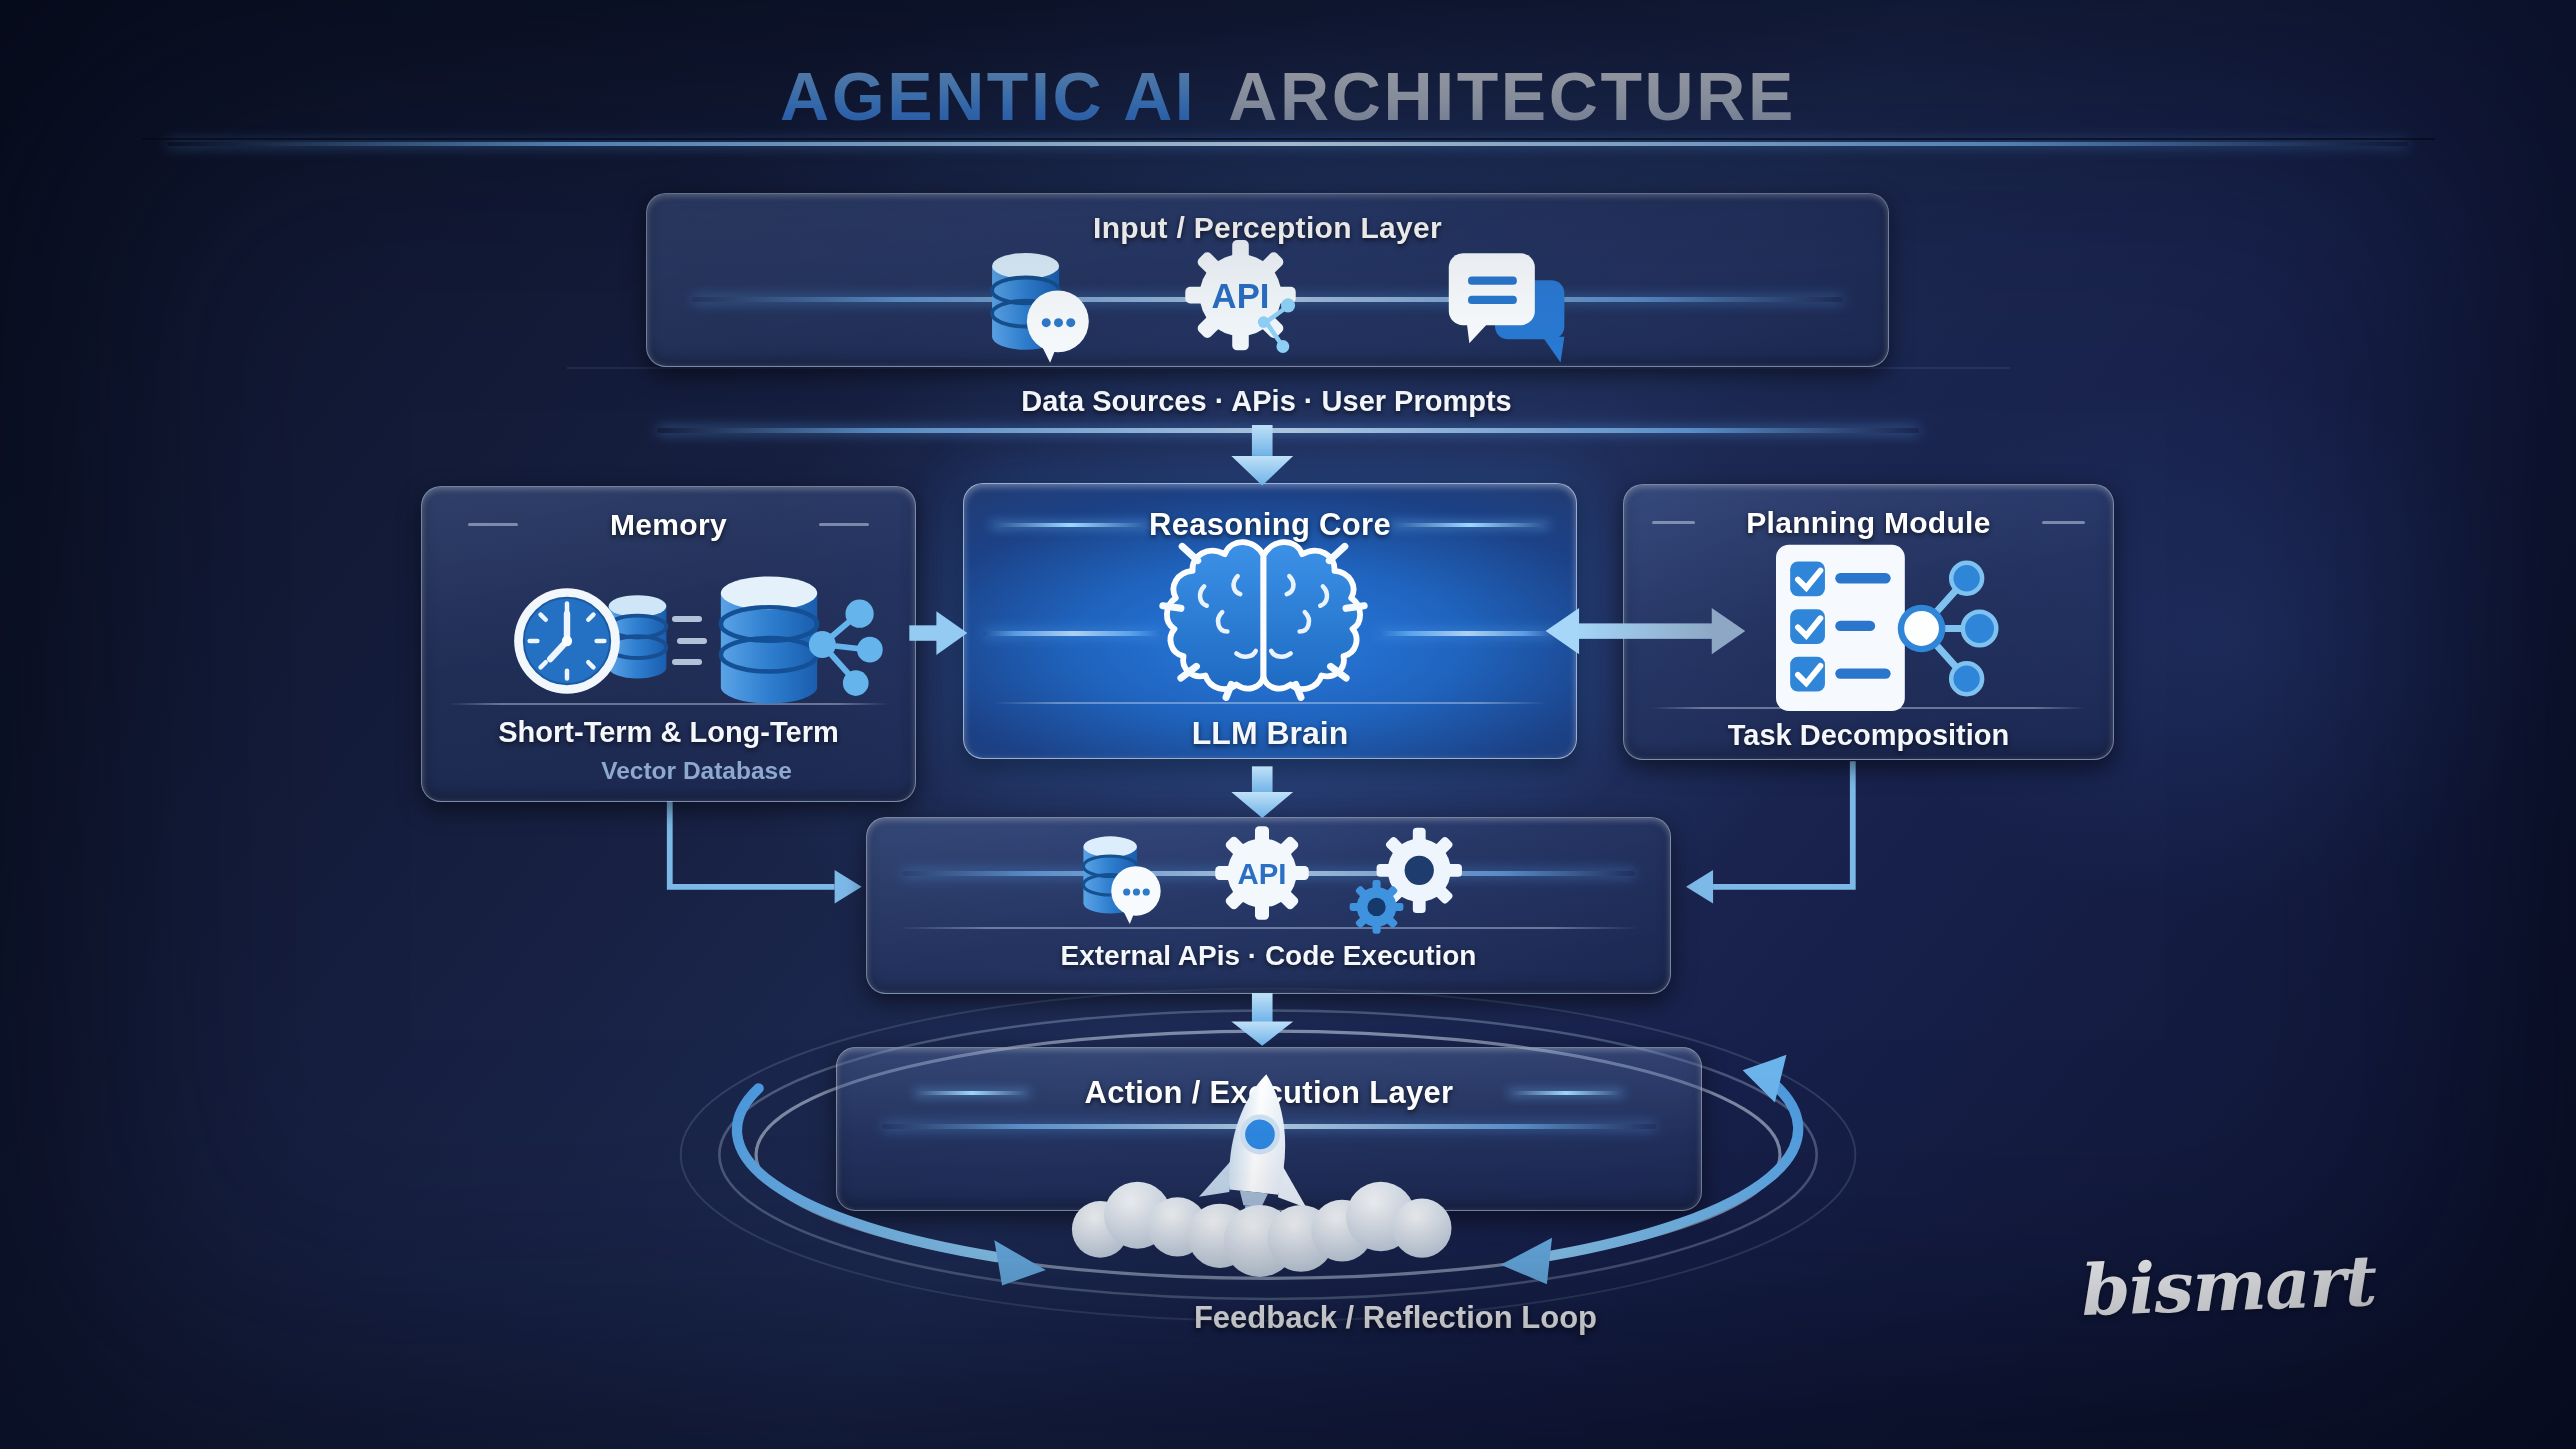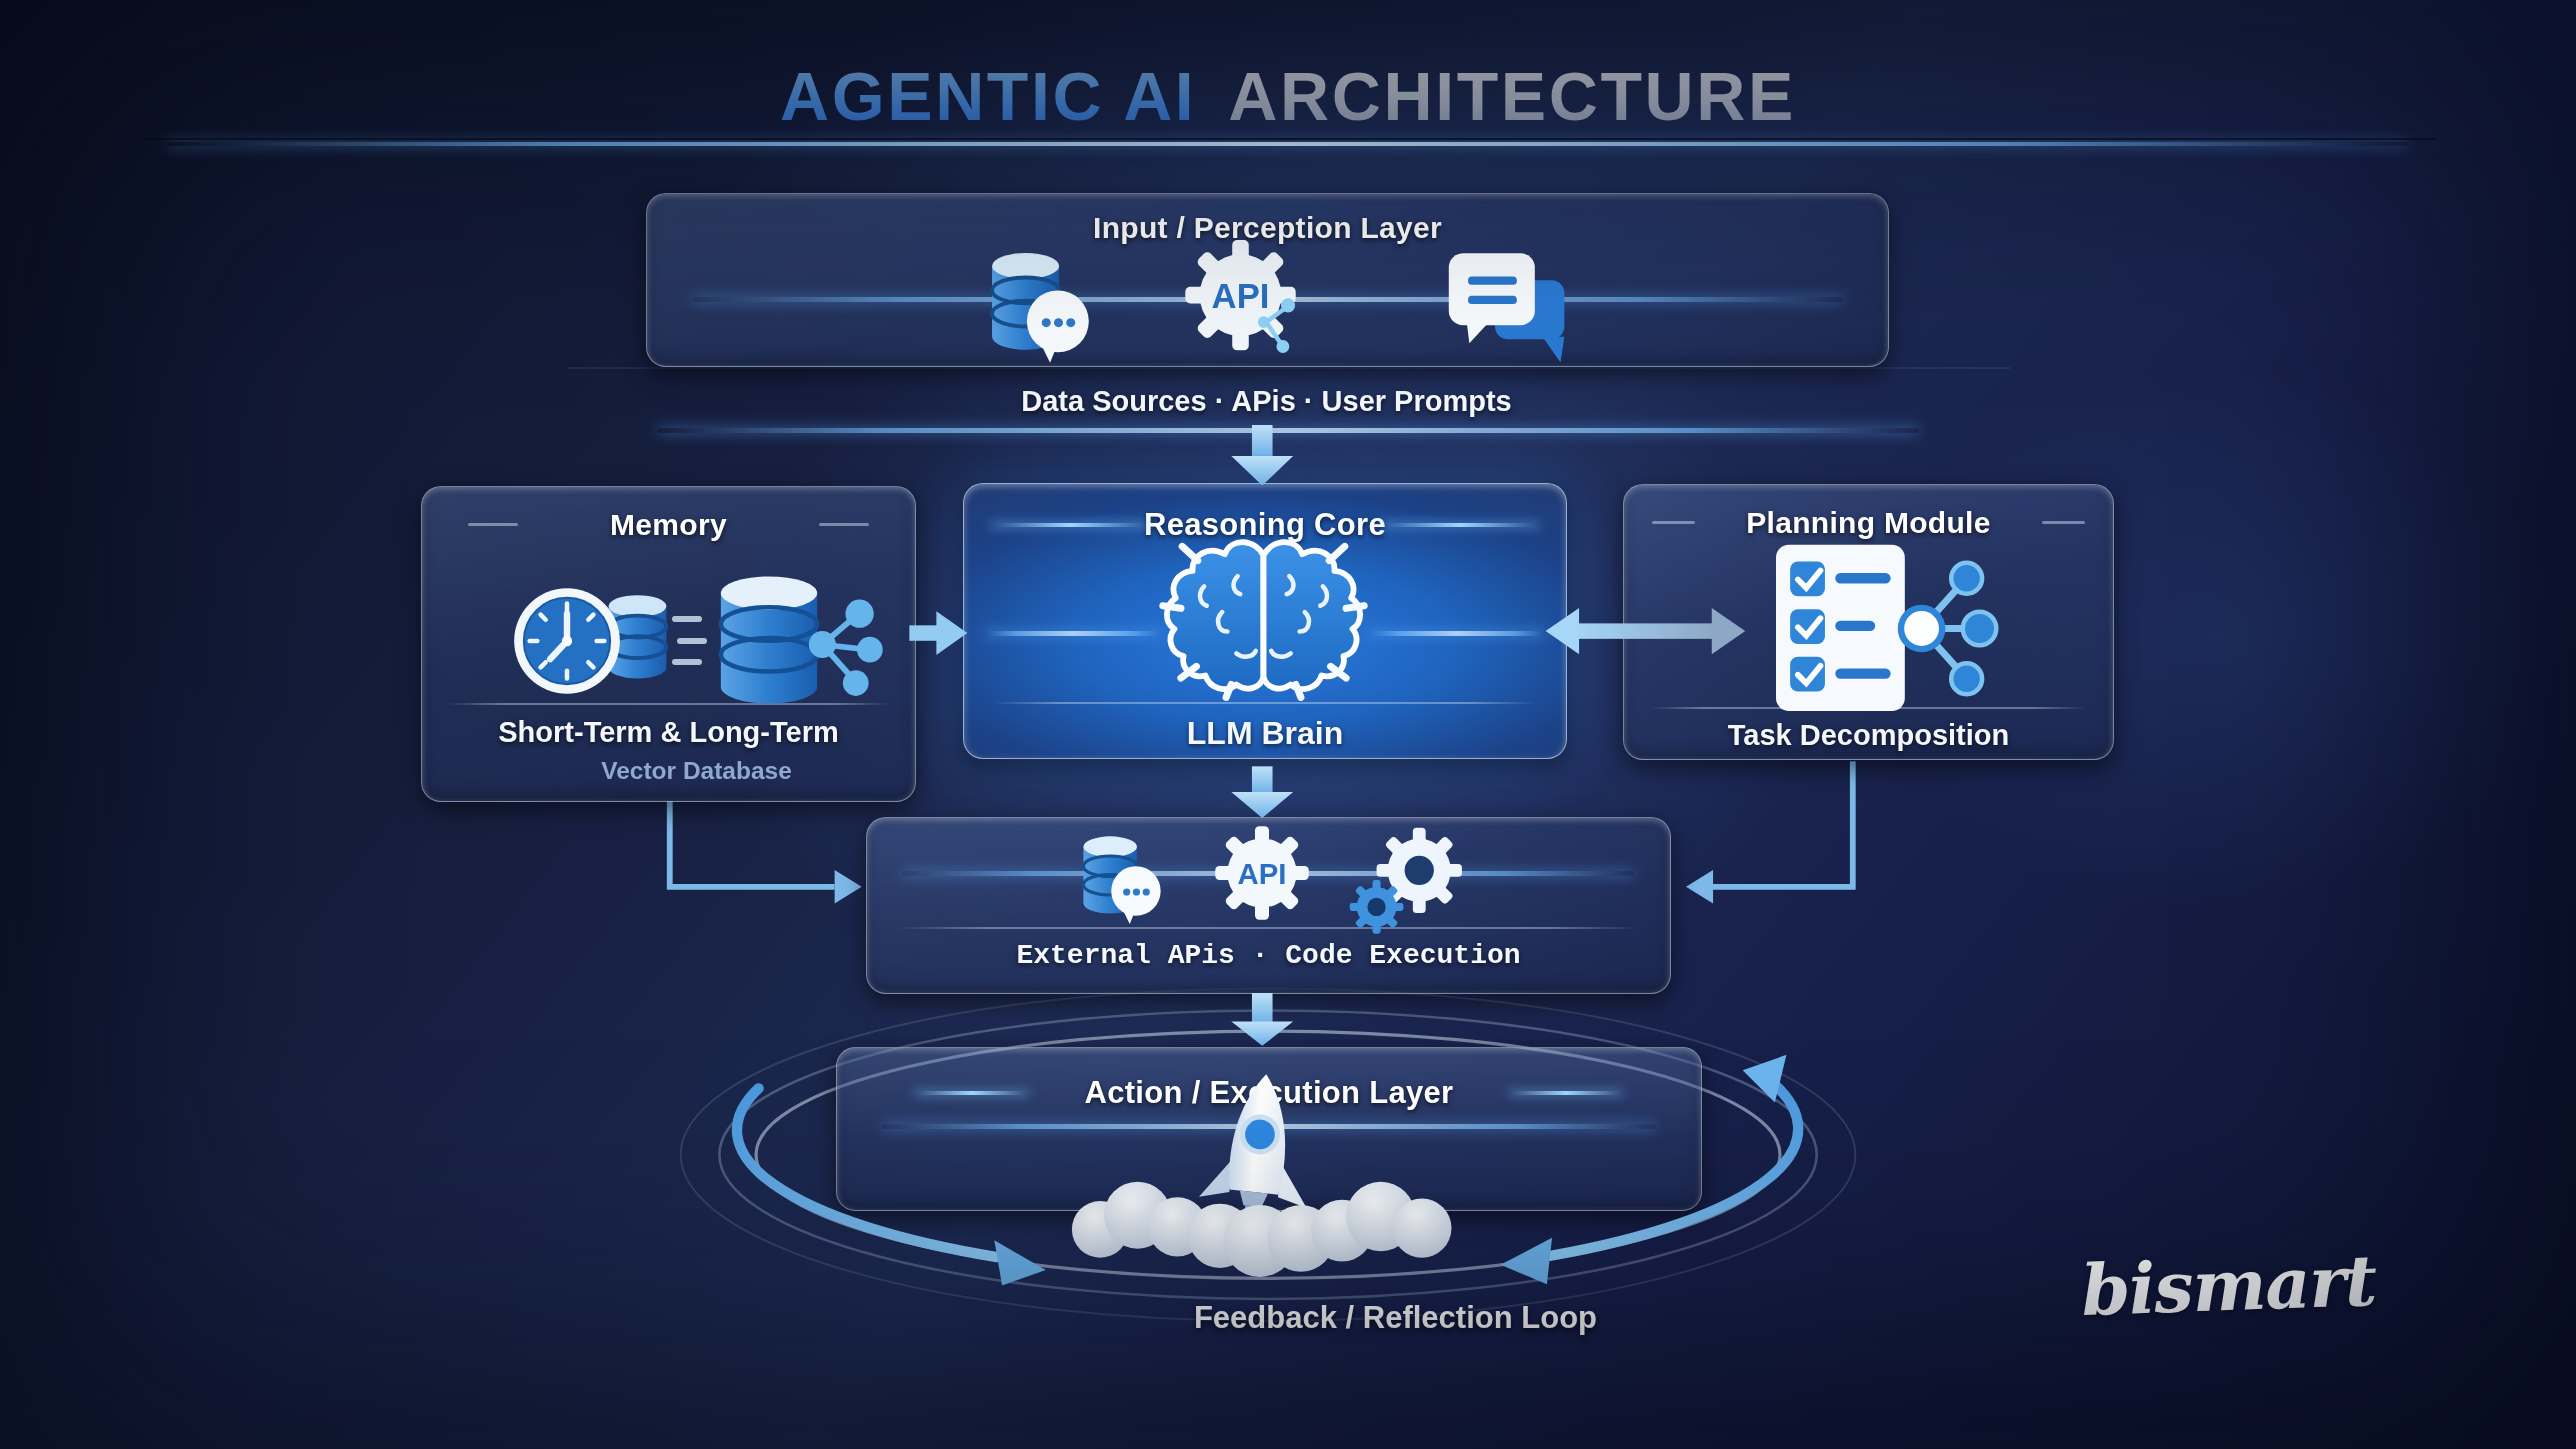--- a/index.html
+++ b/index.html
@@ -175,21 +175,21 @@
         <line x1="178" y1="120" x2="228" y2="176"></line>
       <circle cx="178" cy="120" r="21" stroke="none"></circle>
         <circle cx="236" cy="72" r="22" stroke="none"></circle>
       <circle cx="252" cy="128" r="20" stroke="none"></circle>
         <circle cx="230" cy="180" r="20" stroke="none"></circle>
     </g>
   </svg>
 
   <div class="panel" style="left:963px;top:483px;width:602px;height:274px;border-color:rgba(214,228,246,.68);
        background:radial-gradient(85% 78% at 50% 58%, #2a7ade 0%, #1f63bd 38%, #1c4186 70%, #233a6e 100%);
-       box-shadow:inset 0 2.6px 7.7px rgba(255,255,255,.35), 0 0 58px rgba(45,120,220,.35), 0 7.7px 22px rgba(0,0,0,.5);">
+       box-shadow:inset 0 2.6px 7.7px rgba(255,255,255,.35), 0 0 58px rgba(45,120,220,.35), 0 7.7px 22px rgba(0,0,0,.5);padding-left:10px;">
     <div class="panel-title" style="top:23px;font-size:31px;">Reasoning Core</div>
     <div class="dash glow" style="left:26px;top:39px;width:161px;"></div>
     <div class="dash glow" style="right:26px;top:39px;width:161px;"></div>
     <div class="gline" style="left:19.3px;top:147px;width:180px;opacity:.8;"></div>
     <div class="gline" style="right:19.3px;top:147px;width:180px;opacity:.8;"></div>
     <div class="divider" style="left:29px;right:29px;top:218px;"></div>
     <div class="cap" style="left:0;width:100%;top:231px;font-size:32px;">LLM Brain</div>
   </div>
 
   <svg class="icon" style="left:1159px;top:527px;" width="209" height="173" viewBox="0 0 324 268">
@@ -255,21 +255,21 @@
       <circle cx="296" cy="56" r="24" fill="#2f86d8" stroke-width="7"></circle>
       <circle cx="316" cy="134" r="26" fill="#2f86d8" stroke-width="7"></circle>
       <circle cx="296" cy="212" r="24" fill="#2f86d8" stroke-width="7"></circle>
       <circle cx="226" cy="134" r="32" fill="#fdfefe" stroke="#2f86d8" stroke-width="10"></circle>
     </g>
   </svg>
 
   <div class="panel" style="left:866px;top:817px;width:803px;height:175px;">
     <div class="gline" style="left:35px;right:35px;top:53px;opacity:.75;"></div>
     <div class="divider" style="left:31px;right:31px;top:109px;"></div>
-    <div class="cap" style="left:0;width:100%;top:122px;font-size:28px;font-family:Liberation Mono, monospace;">External APis · Code Execution</div>
+    <div class="cap" style="left:0;width:100%;top:122px;font-size:28px;">External APis · Code Execution</div>
   </div>
 
   <svg class="icon" style="left:1069px;top:826px;" width="103" height="99" viewBox="0 0 200 192">
     <path d="M28 40 L28 150 A52 20 0 0 0 132 150 L132 40 Z" fill="url(#dbG)"></path>
     <ellipse cx="80" cy="40" rx="52" ry="20" fill="#dceefb"></ellipse>
     <ellipse cx="80" cy="78" rx="52" ry="20" fill="none" stroke="#15508f" stroke-width="6"></ellipse>
     <ellipse cx="80" cy="114" rx="52" ry="20" fill="none" stroke="#15508f" stroke-width="6"></ellipse>
     <circle cx="130" cy="126" r="48" fill="#f8fbfe"></circle>
     <polygon points="104,162 118,190 130,160" fill="#f8fbfe"></polygon>
     <circle cx="112" cy="128" r="7" fill="#2f7ac8"></circle>

